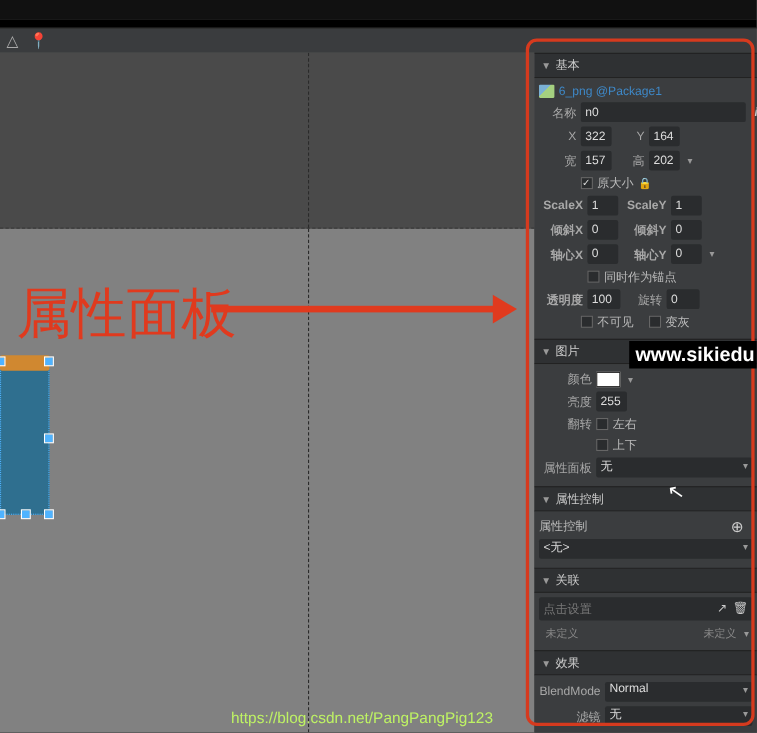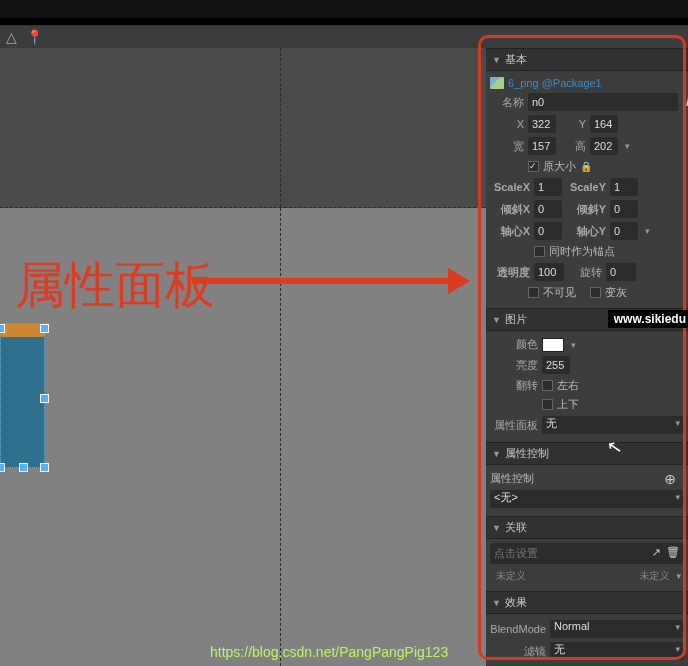--- a/index.html
+++ b/index.html
@@ -52,21 +52,21 @@
   .chk.on::after { content: "✓"; color: #ddd; font-size: 9px; line-height: 9px; display: block; }
   .colorbox { width: 22px; height: 14px; background: #fff; border: 1px solid #222; }
   .dropdown-arrow { color: #999; font-size: 9px; padding: 0 3px; cursor: pointer; }
 
   .relation-box { background: #2a2c2e; padding: 3px 4px; border-radius: 2px; display:flex; justify-content: space-between; align-items: flex-start; }
   .relation-icons { display: flex; gap: 5px; color: #ccc; font-size: 11px; }
   .plus-icon { color: #ccc; font-size: 14px; position: absolute; right: 8px; }
   .info-i { color: #ccc; font-style: italic; font-weight: bold; padding:0 4px; }
   .lock-ico { color:#888; font-size:10px; }
   .watermark { position: absolute; bottom: 6px; left: 210px; color: #bef264; font-size: 14px; z-index: 60; }
-  .site-mark { position:absolute; top: 310px; right: 0; color: #fff; font-size: 12px; font-weight:bold; z-index:60; background:#000; padding:2px 2px 2px 6px; }
+  .site-mark { position:absolute; top: 310px; right: 0; color: #fff; font-size: 18px; font-weight:bold; z-index:60; background:#000; padding:2px 2px 2px 6px; }
   .cursor { position:absolute; top:436px; right:66px; z-index:70; color:#fff; font-size:18px; transform:rotate(-10deg);}
   .tiny { font-size:10px; color:#888; margin-left:6px;}
 </style>
 </head>
 <body>
 
 <div class="top-bar"></div>
 <div class="top-bar2"></div>
 <div class="toolbar">
   <span>△</span>

